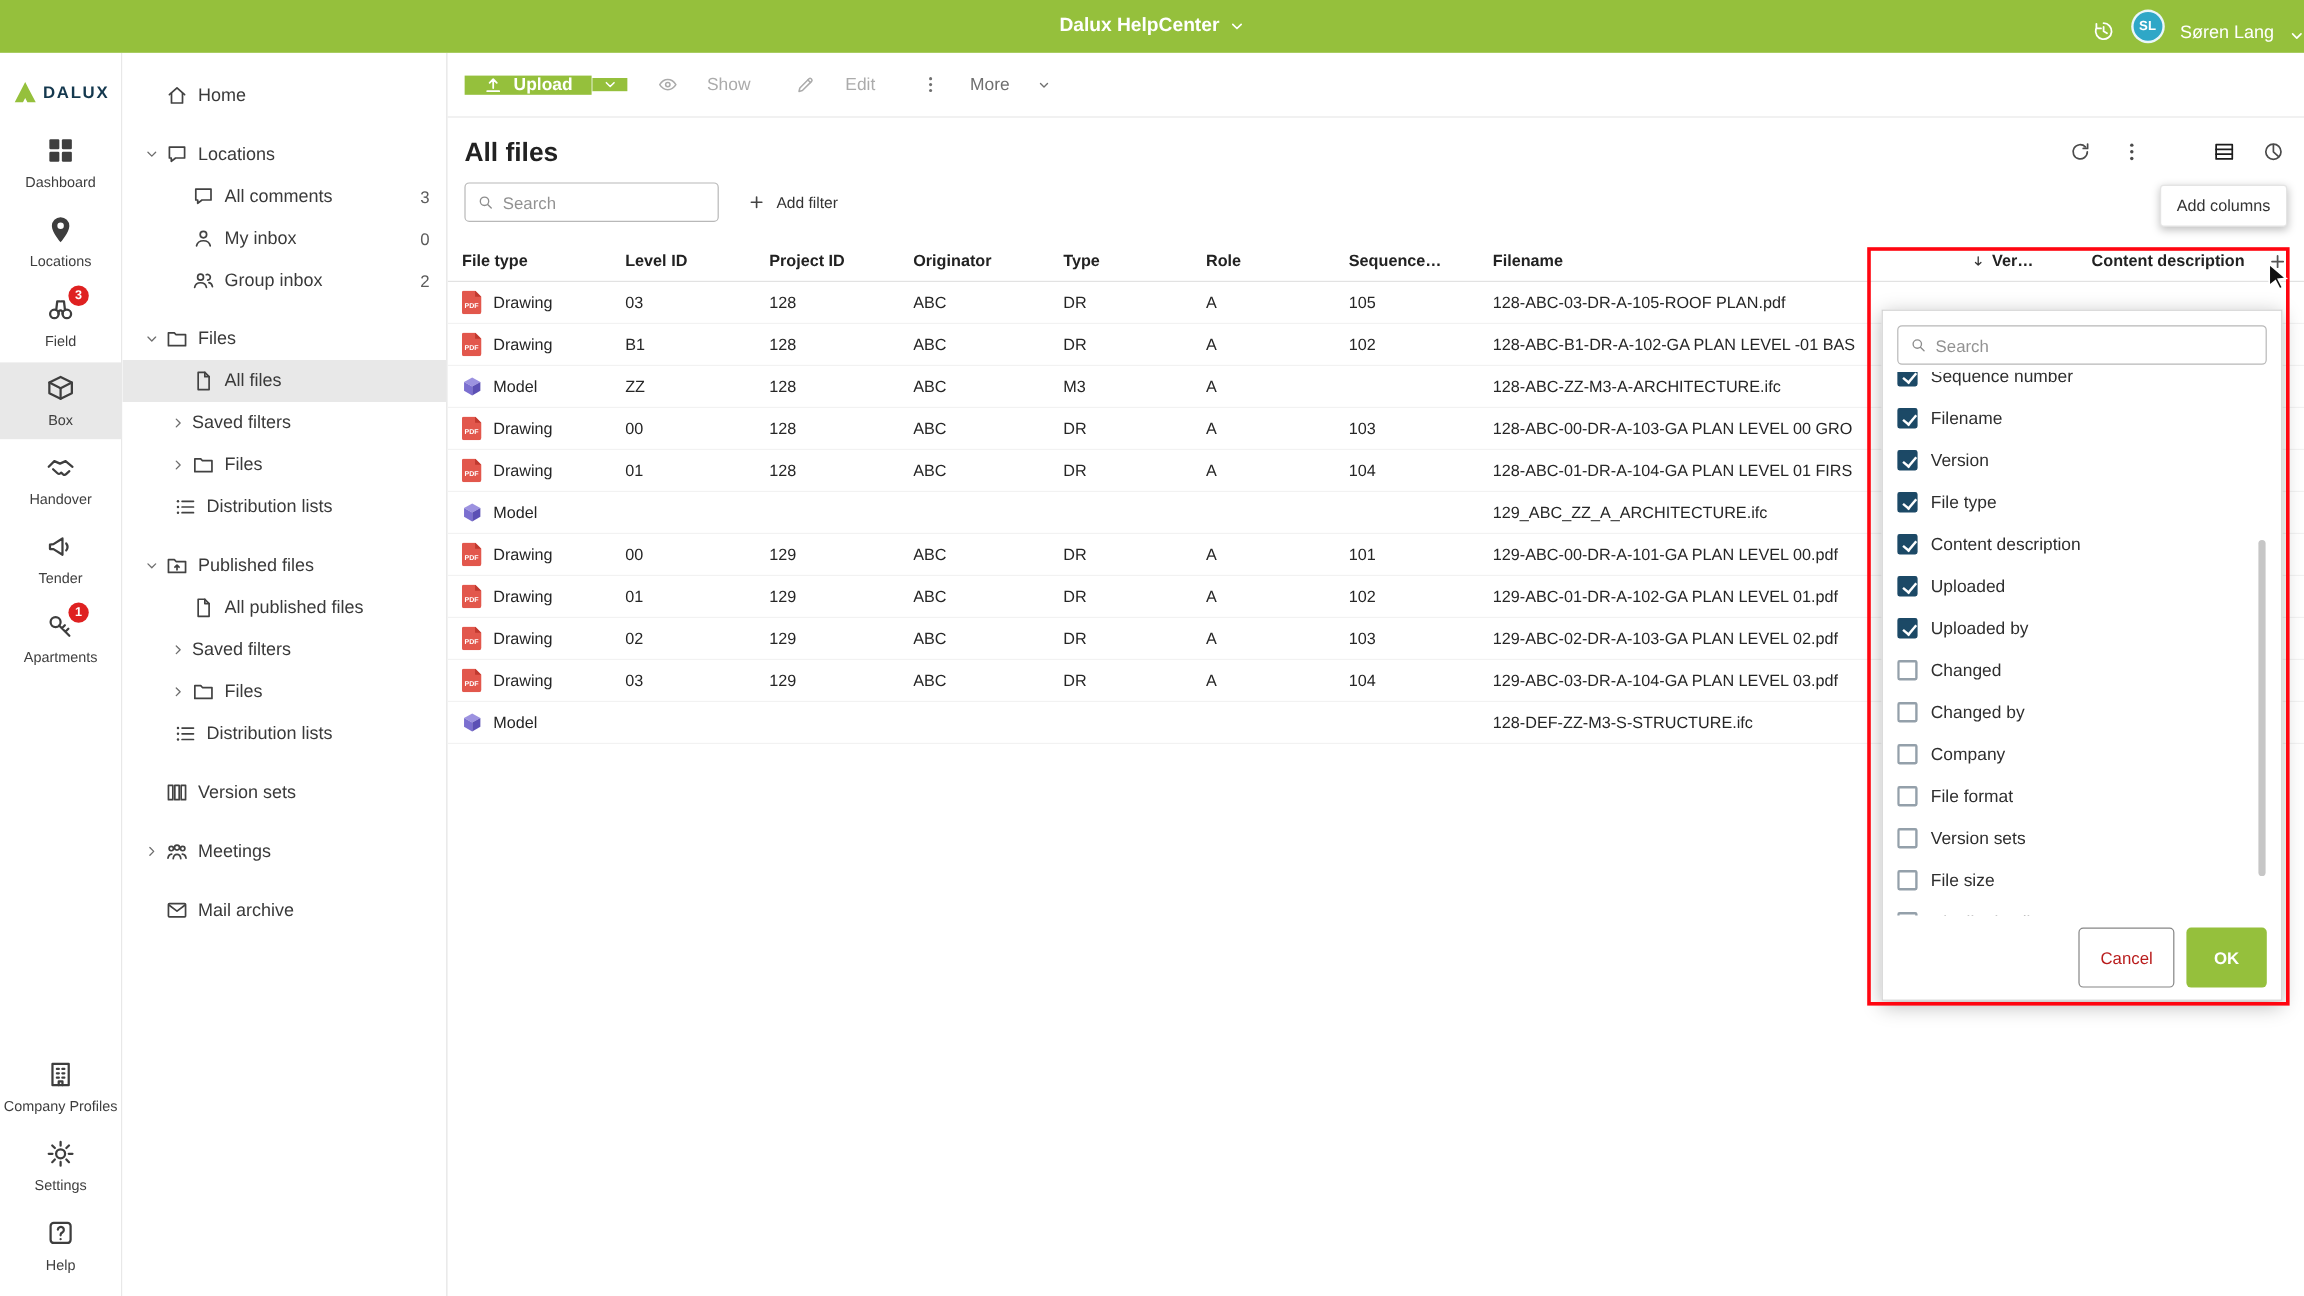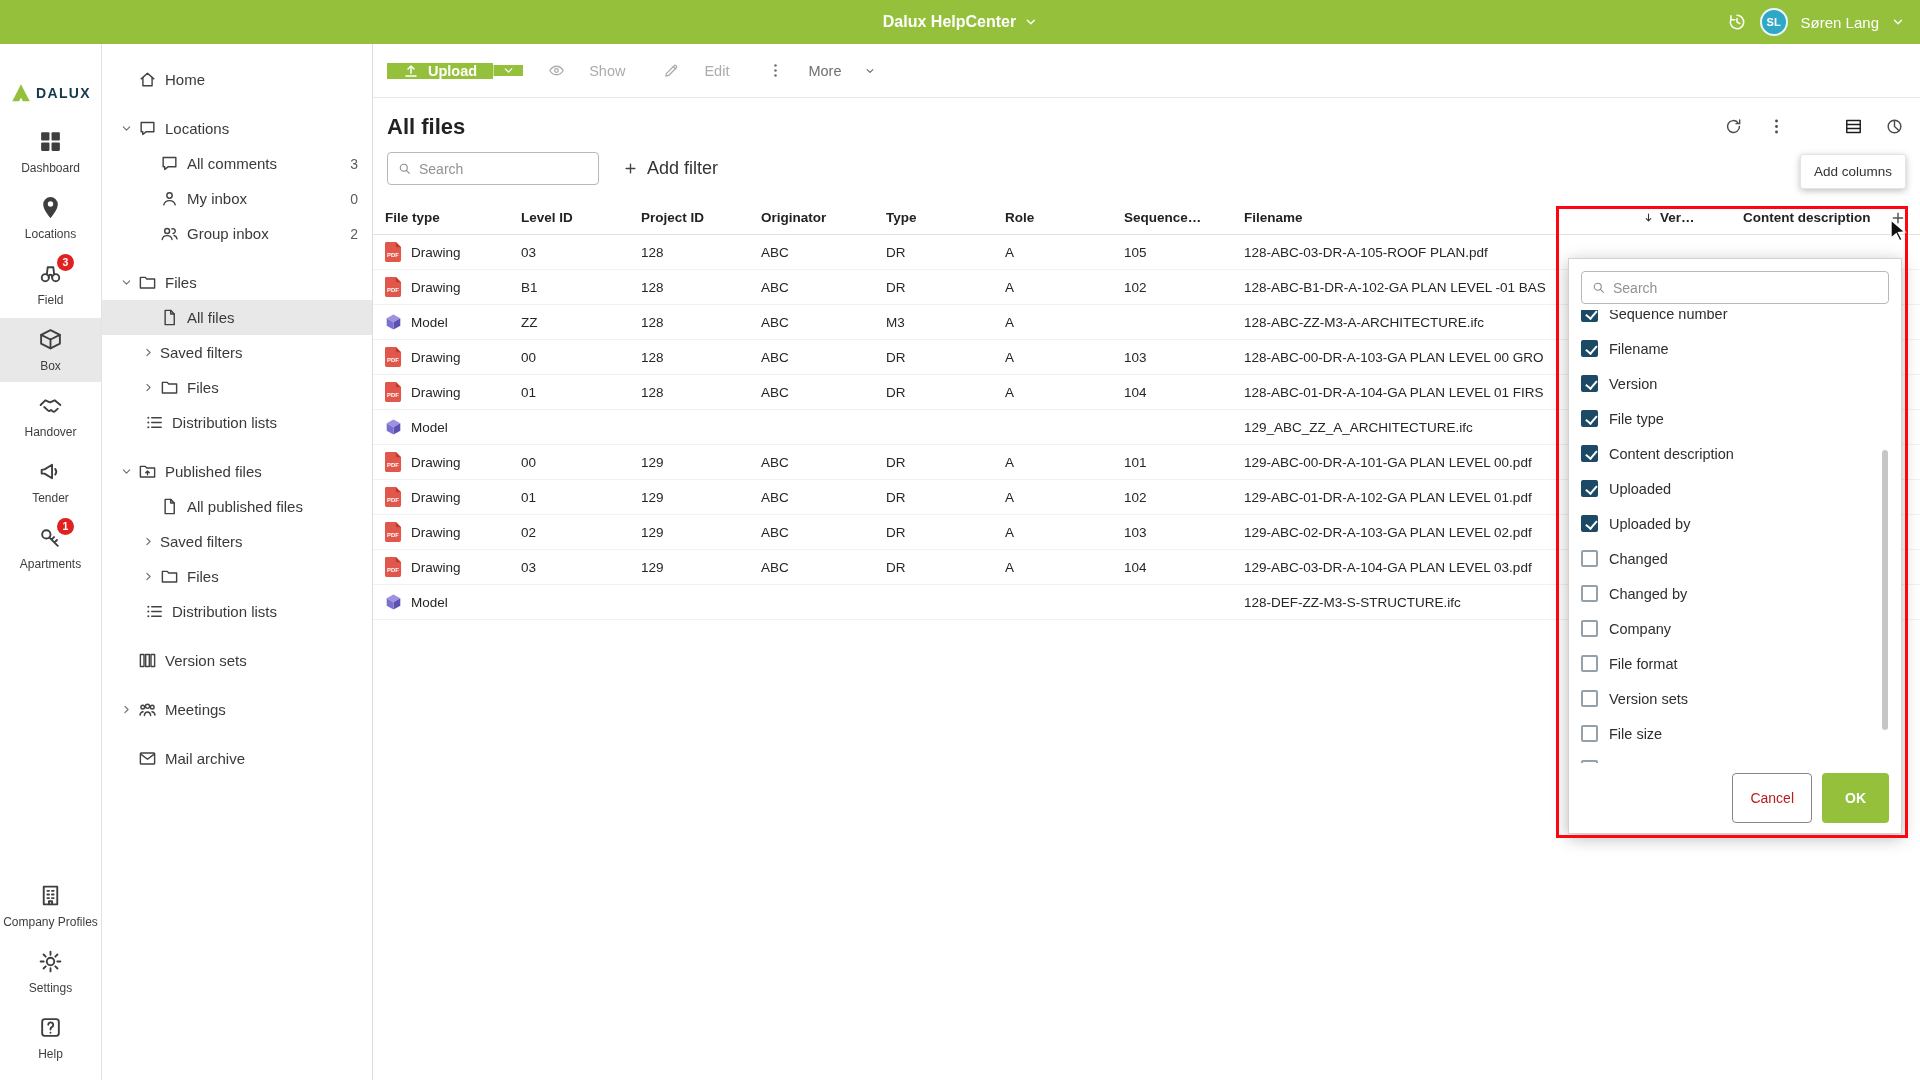--- a/index.html
+++ b/index.html
@@ -11,28 +11,28 @@
   .i10{width:10px;height:10px}.i11{width:11px;height:11px}.i12{width:12px;height:12px}
   .i13{width:13px;height:13px}.i15{width:15px;height:15px}.i16{width:16px;height:16px}
   .i17{width:17px;height:17px}.i19{width:19px;height:19px}.i20{width:20px;height:20px}
   .i22{width:22px;height:22px}.i25{width:25px;height:25px}
 
   .app{display:flex;flex-direction:column;height:100%}
   
   .topbar{flex:0 0 44px;background:#95c03c;display:flex;align-items:center;position:relative;color:#fff;z-index:5}
   .topbar-center{position:absolute;left:50%;transform:translateX(-50%);display:flex;align-items:center;gap:9px;
     font-size:16px;font-weight:bold;cursor:pointer}
-  .topbar-right{margin-left:auto;display:flex;align-items:center;gap:13px;padding-right:16px}
+  .topbar-right{margin-left:auto;display:flex;align-items:flex-end;gap:13px;}
   .avatar{width:28px;height:28px;border-radius:50%;background:#2fa7c7;border:2px solid rgba(255,255,255,.9);
     color:#fff;font-size:11px;font-weight:bold;display:flex;align-items:center;justify-content:center}
   .user-name{font-size:15px}
 
   .body{flex:1;display:flex;min-height:0}
   
-  .rail{width:102px;flex:none;border-right:1px solid #e3e3e3;display:flex;flex-direction:column;padding-top:26px;background:#fff}
+  .rail{width:102px;flex:none;border-right:1px solid #e3e3e3;display:flex;flex-direction:column;padding-top:10px;background:#fff}
   .rail-logo{display:flex;align-items:center;justify-content:center;gap:4px;height:46px;margin-bottom:4px;cursor:pointer}
   .logo-text{font-size:14px;font-weight:bold;letter-spacing:1.4px;color:#14384e}
   .rail-item{min-height:64px;padding:7px 2px;display:flex;flex-direction:column;align-items:center;justify-content:center;
     gap:5px;color:#3e3e3e;cursor:pointer;margin-bottom:2px}
   .rail-item.active{background:#e8e8e8}
   .rail-icn{position:relative}
   .rail-lbl{font-size:12px;text-align:center;line-height:1.15}
   .badge{position:absolute;top:-7px;right:-11px;min-width:17px;height:17px;border-radius:9px;background:#df2121;
     color:#fff;font-size:10.5px;display:flex;align-items:center;justify-content:center;padding:0 4px;font-weight:bold}
   .rail-spacer{flex:1}
@@ -64,21 +64,21 @@
   .page-title{font-size:22px;font-weight:bold;color:#222}
   .head-icons{margin-left:auto;display:flex;align-items:center;gap:24px;color:#4b4b4b}
   .view-group{display:flex;align-items:center;gap:22px;margin-left:34px}
   .hbtn{cursor:pointer}
   .active-view{color:#1c1c1c}
   .filter-row{display:flex;align-items:center;gap:24px;padding:10px 14px 16px 14px}
   .search-box{width:212px;height:33px;border:1px solid #b8b8b8;border-radius:4px;display:flex;align-items:center;
     gap:7px;padding:0 9px;color:#8d8d8d;background:#fff;cursor:text}
   .search-box input{border:none;outline:none;flex:1;min-width:0;font-size:14px;font-family:Liberation Sans, sans-serif;color:#333;background:transparent}
   .search-box input::placeholder{color:#929292}
-  .add-filter{display:flex;align-items:center;gap:9px;font-size:18px;color:#333;cursor:pointer}
+  .add-filter{display:flex;align-items:center;gap:9px;font-size:13px;color:#333;cursor:pointer}
   .add-filter .icon{color:#444}
 
   
   .tbl{flex:1;min-height:0;overflow:hidden}
   .th{display:flex;align-items:center;height:34px;border-bottom:1px solid #e2e2e2;position:relative;
     font-weight:bold;font-size:13.5px;color:#222}
   .hc{display:flex;align-items:center;gap:5px;white-space:nowrap;overflow:hidden;cursor:pointer}
   .tr{display:flex;align-items:center;height:35px;border-bottom:1px solid #f2f2f2;font-size:13.5px;color:#262626;cursor:pointer}
   .td{white-space:nowrap;overflow:hidden}
   .c0{width:148px;padding-left:12px;display:flex;align-items:center;gap:9px;flex:none}

